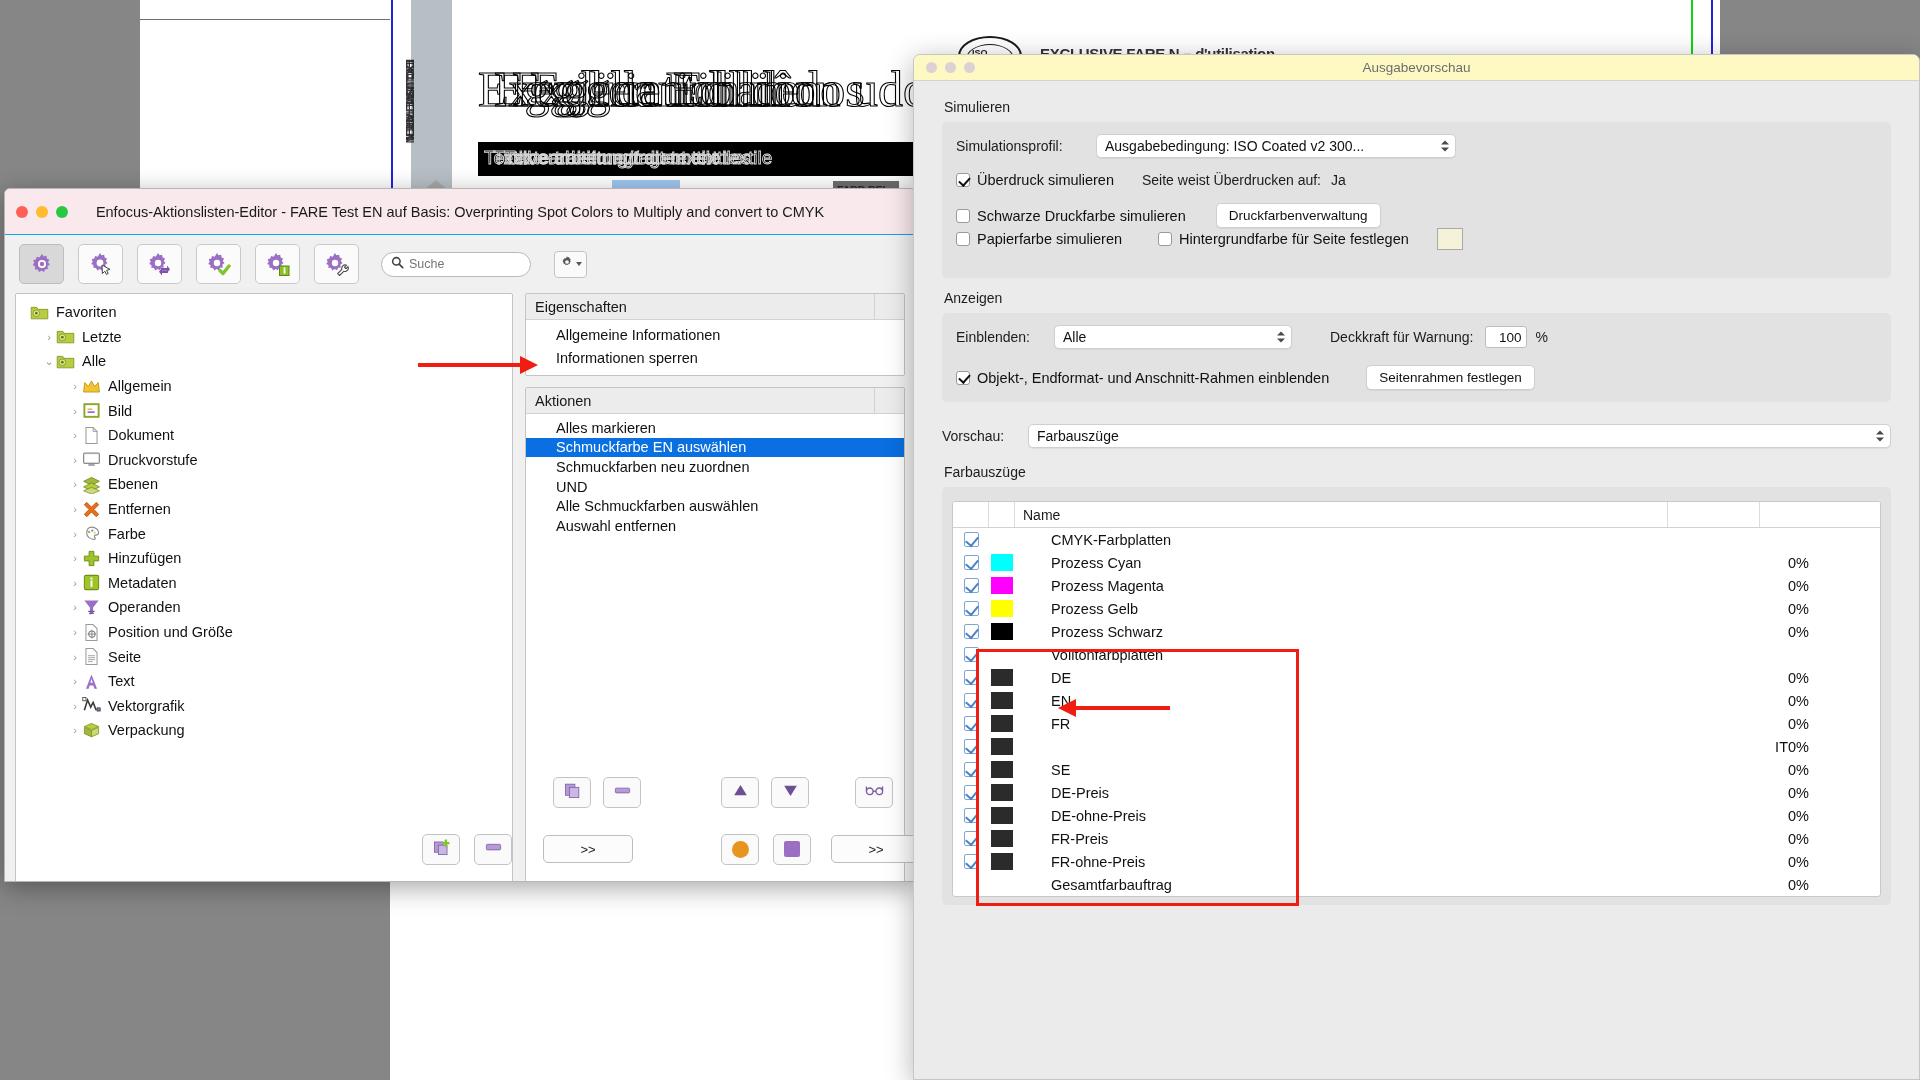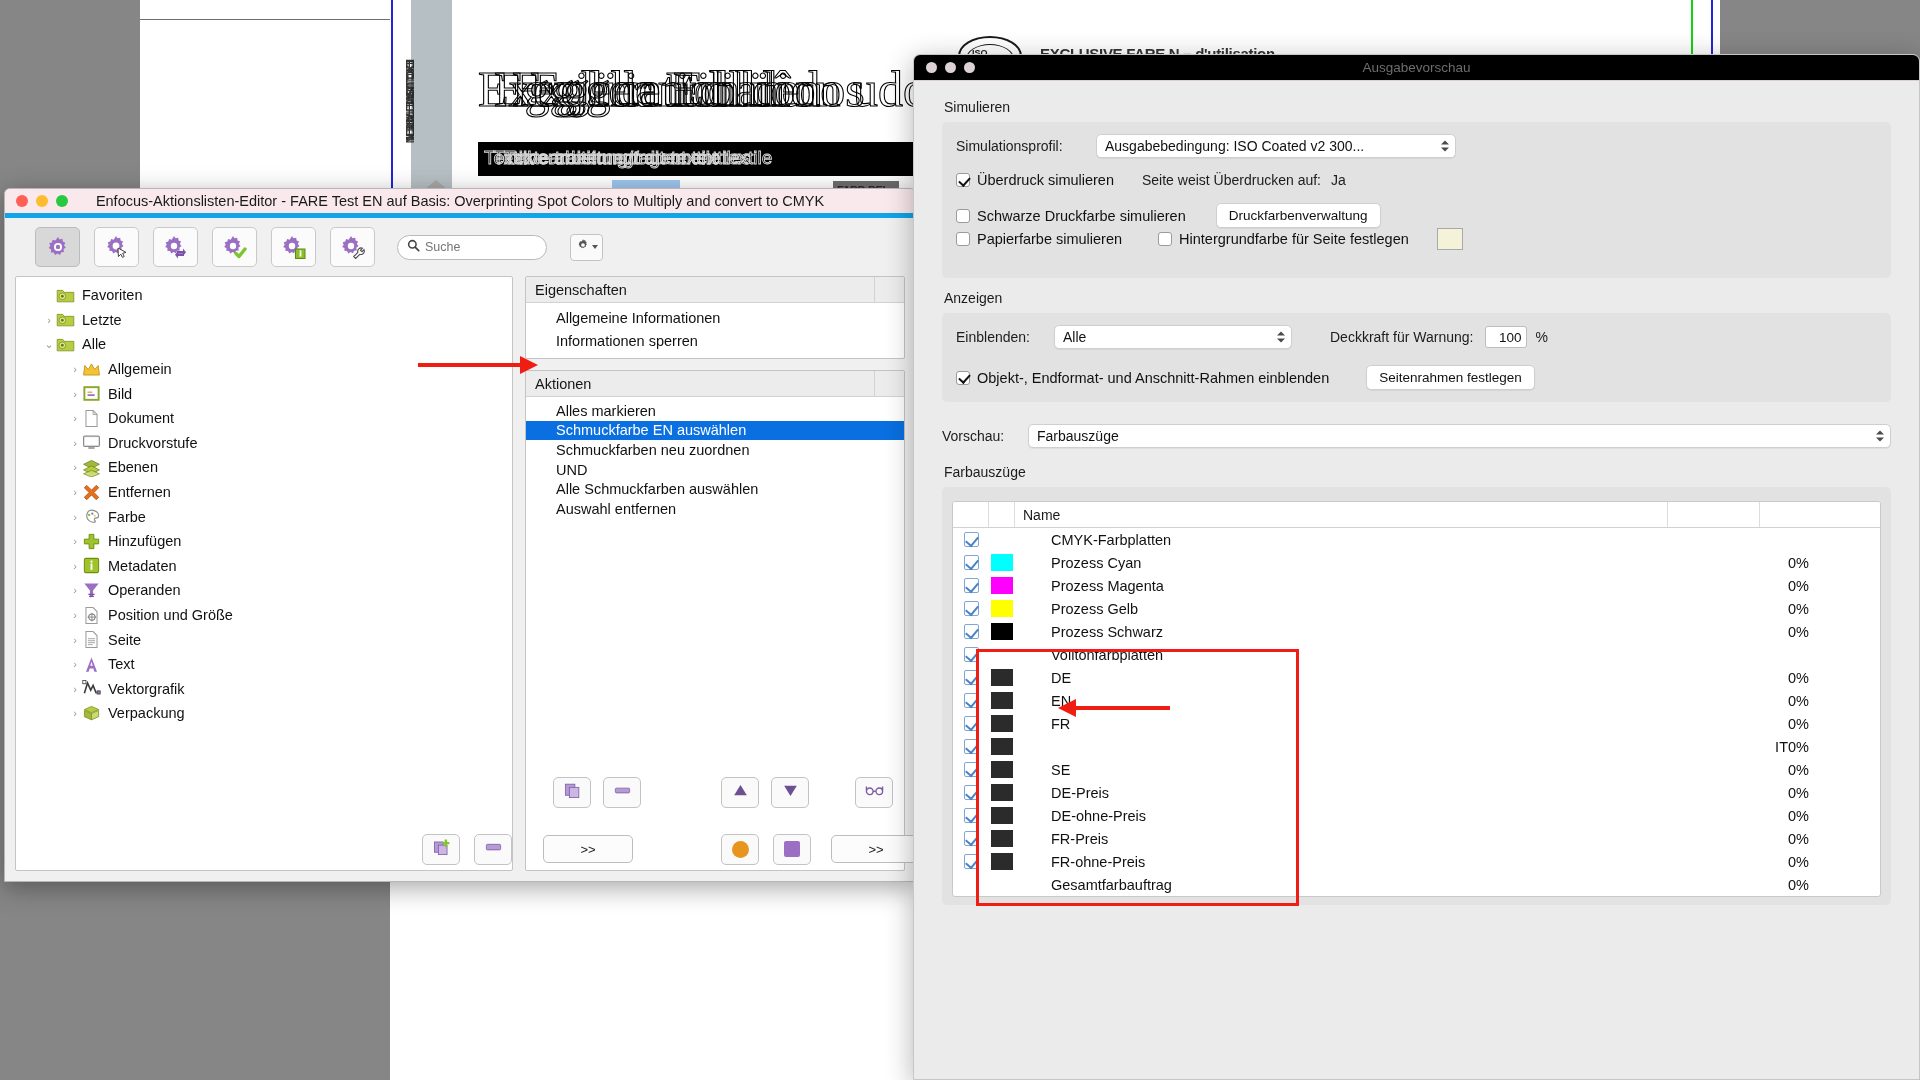--- a/index.html
+++ b/index.html
@@ -118,38 +118,38 @@
   
   .win-enfocus {
     position: absolute; left: 4px; top: 188px; width: 912px; height: 694px;
     background: #f0f0f0;
     border: 1px solid #b6b6b6;
     box-shadow: 0 6px 26px rgba(0,0,0,.35);
     border-radius: 6px 6px 0 0;
     overflow: hidden;
   }
   .titlebar {
-    height: 29px; background: #f9e9ec;
-    border-bottom: 5px solid #0ea5e9;
+    height: 46px; background: #f9e9ec;
+    border-bottom: 1px solid #0ea5e9;
     display: flex; align-items: center; position: relative;
   }
   .traffic { display:flex; gap:8px; margin-left: 11px; }
   .dot { width: 12px; height: 12px; border-radius: 50%; }
   .dot.r { background: #ff5f57; }
   .dot.y { background: #febc2e; }
   .dot.g { background: #28c840; }
   .title-text {
     position: absolute; left: 0; right: 0; text-align: center;
     font-size: 14.5px; color: #1a1a1a; pointer-events:none;
     padding: 0 70px;
     overflow:hidden; white-space:nowrap; text-overflow:ellipsis;
   }
 
   .toolbar {
-    height: 58px; display: flex; align-items: center; padding: 0 30px; gap: 14px;
+    height: 58px; display: flex; align-items: center; padding: 0 14px; gap: 14px;
     background: #f0f0f0;
   }
   .tbtn {
     width: 45px; height: 40px; border: 1px solid #c9c9c9; border-radius: 5px;
     background: #fbfbfb;
     display: flex; align-items: center; justify-content: center;
     position: relative;
   }
   .tbtn.active { background: #d8d8d8; border-color: #bcbcbc; }
   .gear { position: relative; width: 24px; height: 24px; }
@@ -262,21 +262,21 @@
 
   
   .win-preview {
     position: absolute; left: 913px; top: 54px; width: 1007px; height: 1026px;
     background: #ebebeb; border: 1px solid #c6c6c6;
     border-radius: 7px 7px 0 0;
     box-shadow: 0 6px 28px rgba(0,0,0,.3);
     overflow: hidden;
   }
   .pv-title {
-    height: 26px; background: #000000; border-bottom: 1px solid #dad0d2;
+    height: 26px; background: #fef9c3; border-bottom: 1px solid #dad0d2;
     display: flex; align-items: center; position: relative;
   }
   .pv-traffic { display:flex; gap:8px; margin-left: 12px; }
   .pv-dot { width: 11px; height: 11px; border-radius: 50%; background: #dcd2d4; }
   .pv-title-text {
     position:absolute; left:0; right:0; text-align:center;
     font-size: 13.5px; color: #6d6d6d;
   }
 
   .pv-body { padding: 12px 28px 0 28px; }
@@ -505,21 +505,21 @@
             </svg>
         </span>
         <span class="caret-sm"></span>
       </div>
     </div>
 
     <div class="body-split">
 
       <div class="tree-col">
         <div class="tree-panel" id="tree-panel">
-            <div class="tree-row" style="padding-left: 26px;">
+            <div class="tree-row" style="">
               <span class="tw"></span>
               <span class="tree-ico">
                 <svg viewBox="0 0 24 24">
                   <path fill="#b7cc3e" stroke="#7f8f22" d="M1.5 5.5h7l2 2.5h12v12h-21z"></path>
                   <circle cx="8" cy="13" r="4.2" fill="#dfe98f" stroke="#7f8f22"></circle>
                   <circle cx="8" cy="13" r="1.8" fill="#6d7a1c"></circle>
                 </svg>
               </span>
               <span>Favoriten</span>
             </div>

